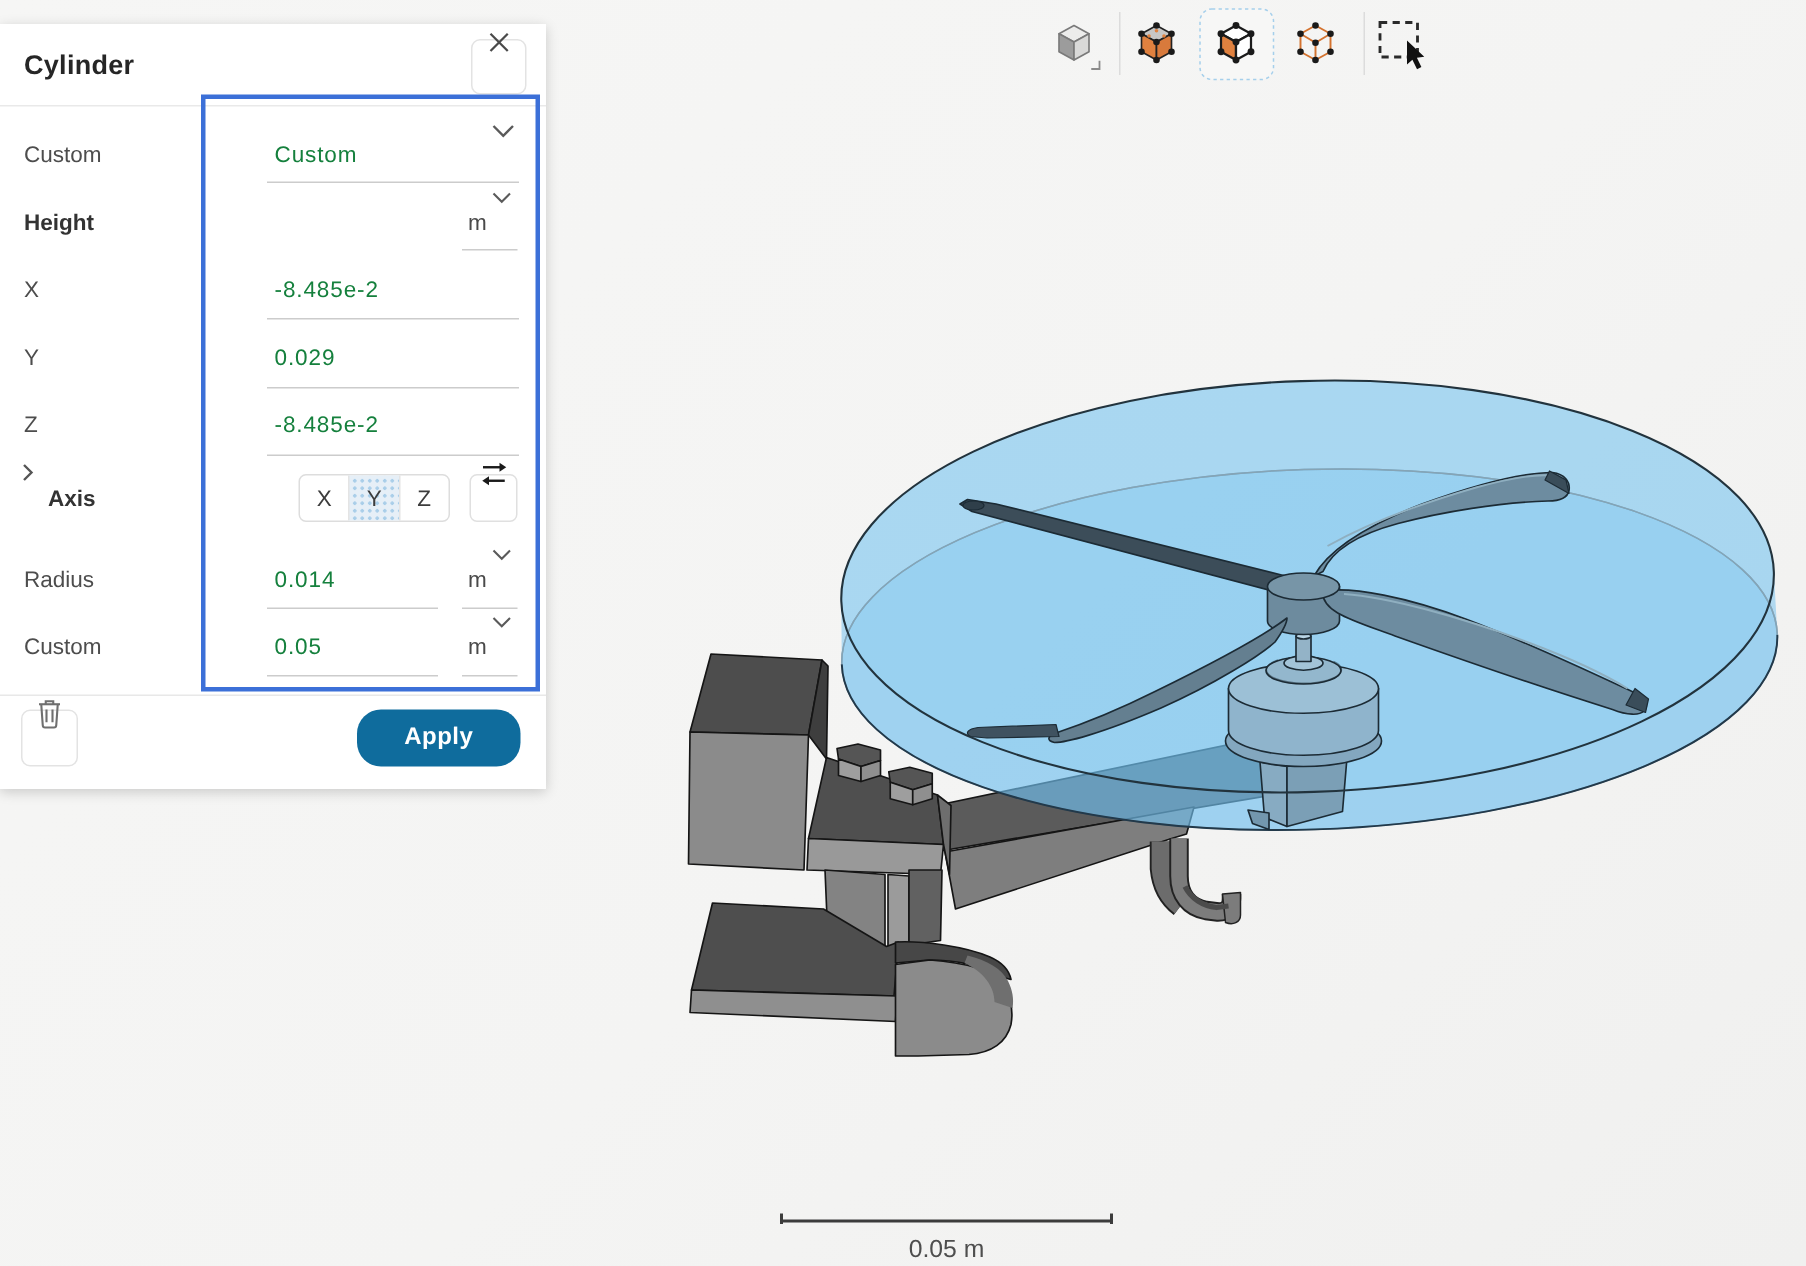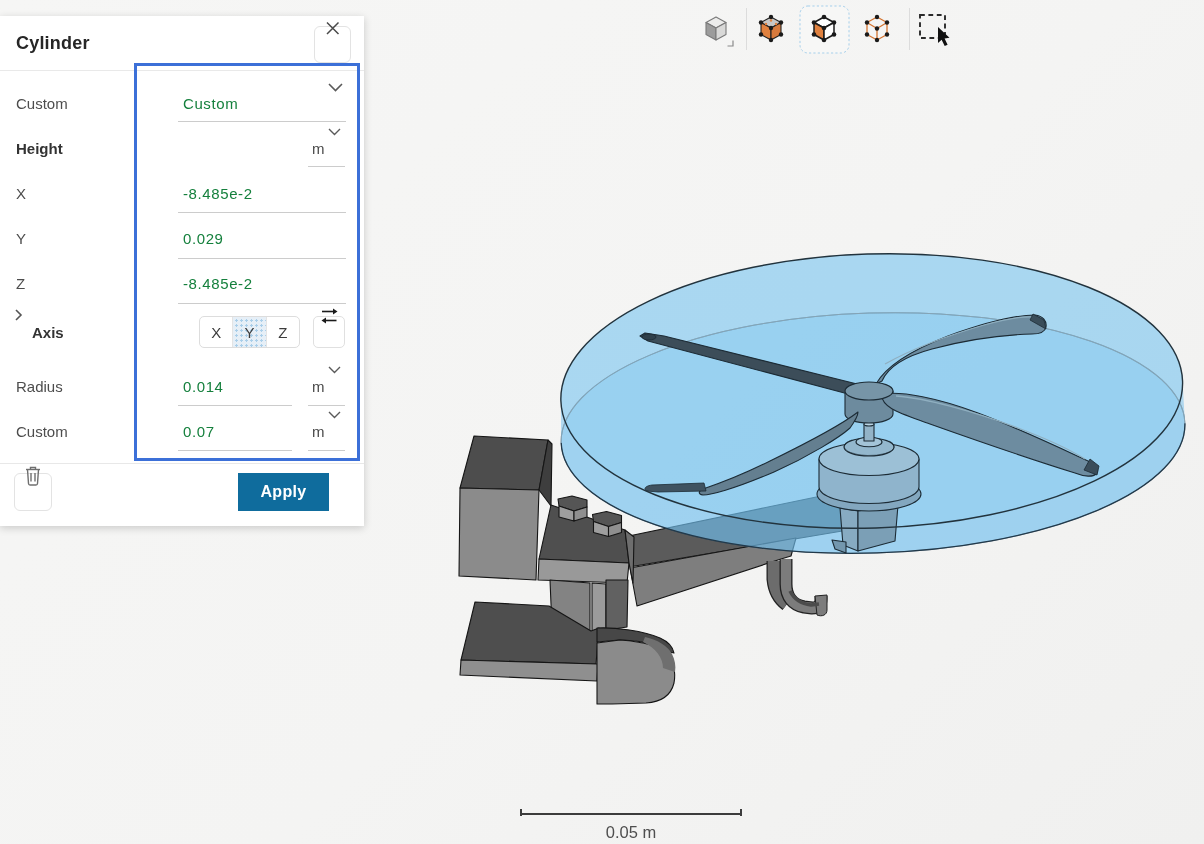--- a/index.html
+++ b/index.html
@@ -18,21 +18,21 @@
   .val{position:absolute;left:183px;font-size:15px;color:#15803d;letter-spacing:0.6px;}
   .unit{position:absolute;left:312px;font-size:15px;color:#4a4a4a;}
   .ul{position:absolute;height:1px;background:#ccc;}
   #xyzgrp{position:absolute;left:199px;top:300px;width:101px;height:32px;border:1px solid #ddd;border-radius:5px;box-sizing:border-box;display:flex;background:#fff;}
   #xyzgrp .seg{flex:1;display:flex;align-items:center;justify-content:center;font-size:15px;color:#3c3c3c;}
   #xyzgrp .sel{background-color:#e6eff7;background-image:radial-gradient(#a9cee9 1px, rgba(0,0,0,0) 1.15px);background-size:5px 5px;background-position:1px 1px;}
   #xyzgrp .seg+.seg{border-left:1px solid #e4e4e4;}
   #swapbtn{position:absolute;left:313px;top:300px;width:32px;height:32px;border:1px solid #e0e0e0;border-radius:5px;box-sizing:border-box;background:#fff;}
   #ftline{position:absolute;left:0;top:447px;width:364px;height:1px;background:#e8e8e8;}
   #trashbtn{position:absolute;left:14px;top:457px;width:38px;height:38px;border:1px solid #e3e3e3;border-radius:6px;background:#fff;box-sizing:border-box;}
-  #applybtn{position:absolute;left:238px;top:457px;width:91px;height:38px;background:#0f6c9d;border-radius:0;color:#fff;font-size:16px;font-weight:bold;display:flex;align-items:center;justify-content:center;letter-spacing:.3px;}
+  #applybtn{position:absolute;left:238px;top:457px;width:109px;height:38px;background:#0f6c9d;border-radius:16px;color:#fff;font-size:16px;font-weight:bold;display:flex;align-items:center;justify-content:center;letter-spacing:.3px;}
 </style>
 </head>
 <body>
 
 <svg id="scene" class="abs" style="left:0;top:0" width="1204" height="844" viewBox="0 0 1204 844">
   <defs>
     <pattern id="dots" width="4" height="4" patternUnits="userSpaceOnUse">
       <circle cx="1" cy="1" r="0.7" fill="rgba(255,255,255,0.25)"></circle>
     </pattern>
   </defs>
@@ -233,21 +233,21 @@
     </div>
   <div id="swapbtn"></div>
 
   <div class="lbl" style="top:362px">Radius</div>
   <div class="val" style="top:362px">0.014</div>
   <div class="ul" style="left:178px;top:389px;width:114px"></div>
   <div class="unit" style="top:362px">m</div>
   <div class="ul" style="left:308px;top:389px;width:37px"></div>
 
   <div class="lbl" style="top:407px">Custom</div>
-  <div class="val" style="top:407px">0.07</div>
+  <div class="val" style="top:407px">0.05</div>
   <div class="ul" style="left:178px;top:434px;width:114px"></div>
   <div class="unit" style="top:407px">m</div>
   <div class="ul" style="left:308px;top:434px;width:37px"></div>
 
   <div id="ftline"></div>
   <div id="trashbtn"></div>
   <div id="applybtn">Apply</div>
 </div>
 
 <svg id="panelicons" class="abs" style="left:0;top:0" width="364" height="510" viewBox="0 0 364 510">

